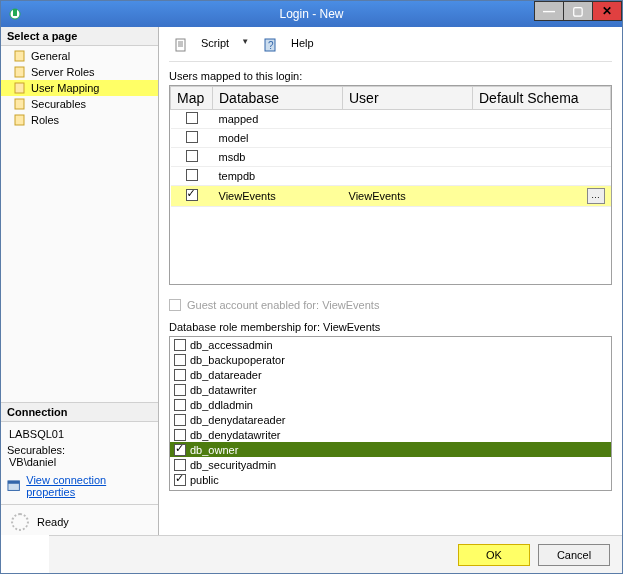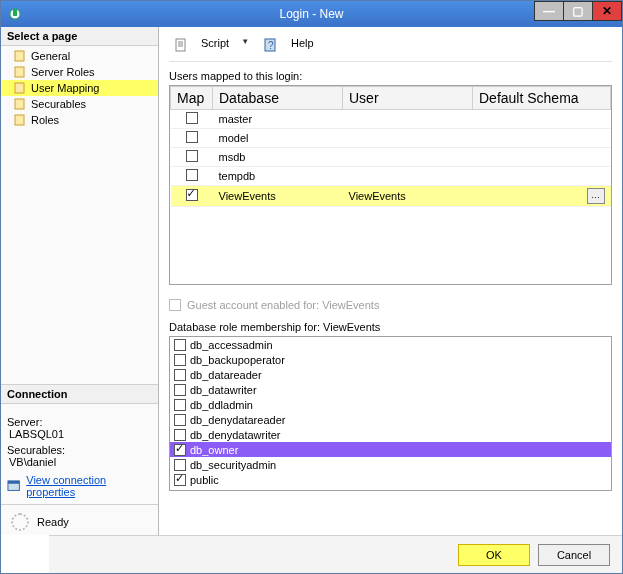--- a/index.html
+++ b/index.html
@@ -224,21 +224,21 @@
     display: flex;
     align-items: center;
     padding: 0 4px;
     height: 15px;
   }
   .role-row.sel {
     background: #2070e8;
     color: #fff;
   }
   .role-row.hl {
-    background: #8b5cf6;
+    background: #4d7c0f;
     color: #fff;
   }
   .role-row .chk { margin-right: 4px; }
 
   .footer {
     height: 38px;
     border-top: 1px solid #d0d0d0;
     display: flex;
     align-items: center;
     justify-content: flex-end;
@@ -318,22 +318,21 @@
           <span class="page-icon">
             <svg viewBox="0 0 14 14">
               <rect x="2" y="2" width="9" height="10" fill="#ffe9a8" stroke="#c9a12a"></rect>
             </svg>
           </span>
           <span>Roles</span>
         </div>
       </div>
     <div class="spacer"></div>
     <div class="conn-block">
-      <div class="panel-head" style="margin:-4px -6px 12px -6px">Connection</div>
-      <div class="conn-label">Server:</div>
+      <div class="panel-head" style="margin:-4px -6px 6px -6px">Connection</div>
       <div class="conn-value">LABSQL01</div>
       <div class="conn-label">Securables:</div>
       <div class="conn-value">VB\daniel</div>
       <div class="link-row">
         <span class="link-icon">
           <svg viewBox="0 0 16 14">
               <rect x="1" y="2" width="12" height="10" fill="#cde" stroke="#36a"></rect>
               <rect x="1" y="2" width="12" height="3" fill="#36a"></rect>
             </svg>
         </span>
@@ -378,21 +377,21 @@
           <tr>
             <th class="col-map">Map</th>
             <th class="col-db">Database</th>
             <th class="col-user">User</th>
             <th>Default Schema</th>
           </tr>
         </thead>
         <tbody id="map-body">
             <tr>
               <td class="col-map"><span class="chk"></span></td>
-              <td>master</td>
+              <td>mapped</td>
               <td></td>
               <td></td>
             </tr>
             <tr>
               <td class="col-map"><span class="chk"></span></td>
               <td>model</td>
               <td></td>
               <td></td>
             </tr>
             <tr>

